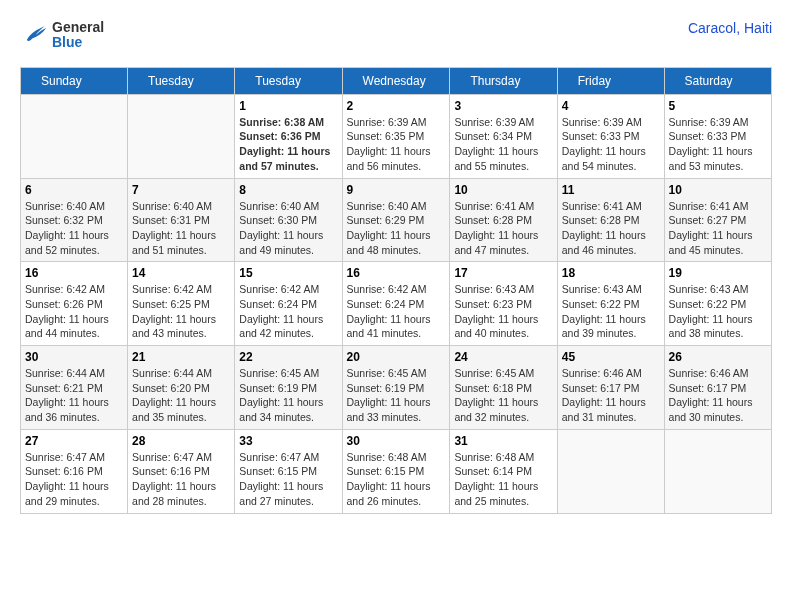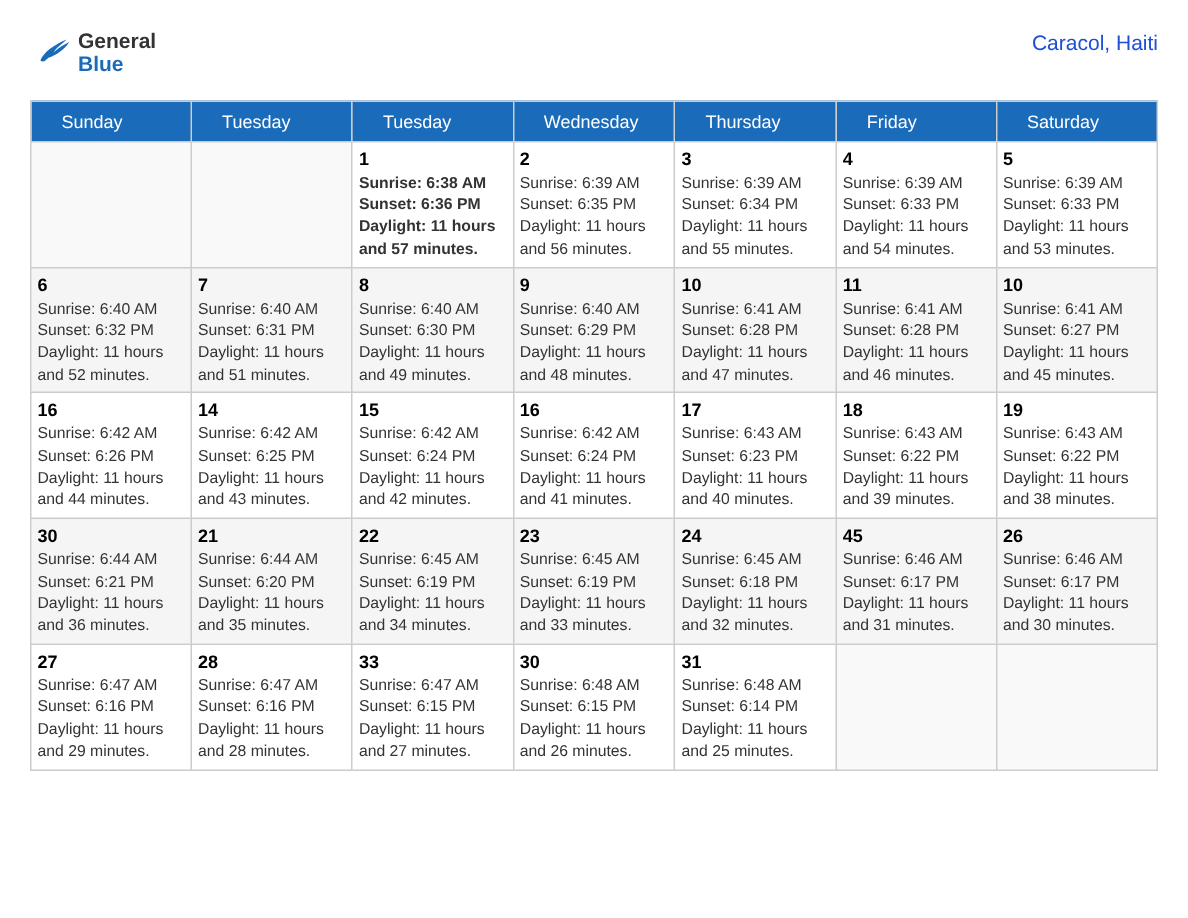--- a/index.html
+++ b/index.html
@@ -253,21 +253,21 @@
 Sunset: 6:20 PM
 Daylight: 11 hours and 35 minutes.</div>
         </td>
         <td>
           <span class="day-number">22</span>
           <div class="day-info" style="white-space: pre-line;">Sunrise: 6:45 AM
 Sunset: 6:19 PM
 Daylight: 11 hours and 34 minutes.</div>
         </td>
         <td>
-          <span class="day-number">23</span>
+          <span class="day-number">20</span>
           <div class="day-info" style="white-space: pre-line;">Sunrise: 6:45 AM
 Sunset: 6:19 PM
 Daylight: 11 hours and 33 minutes.</div>
         </td>
         <td>
           <span class="day-number">24</span>
           <div class="day-info" style="white-space: pre-line;">Sunrise: 6:45 AM
 Sunset: 6:18 PM
 Daylight: 11 hours and 32 minutes.</div>
         </td>

